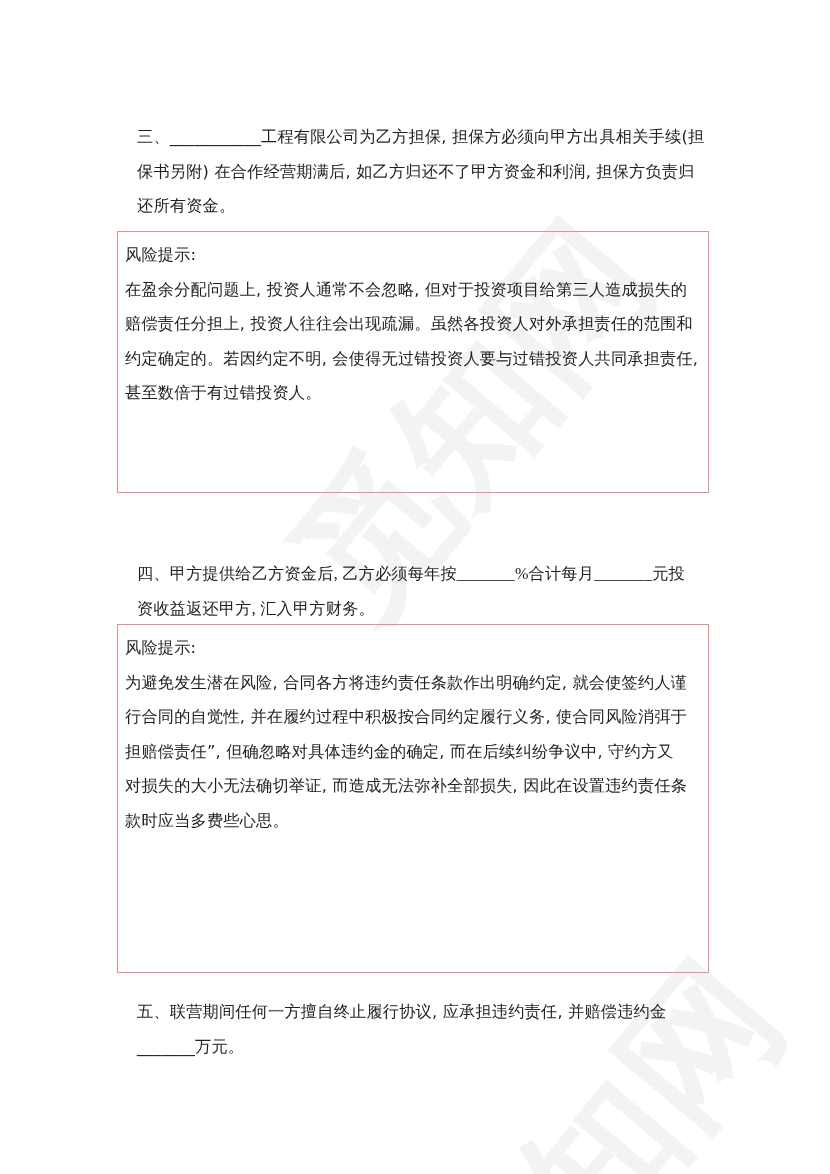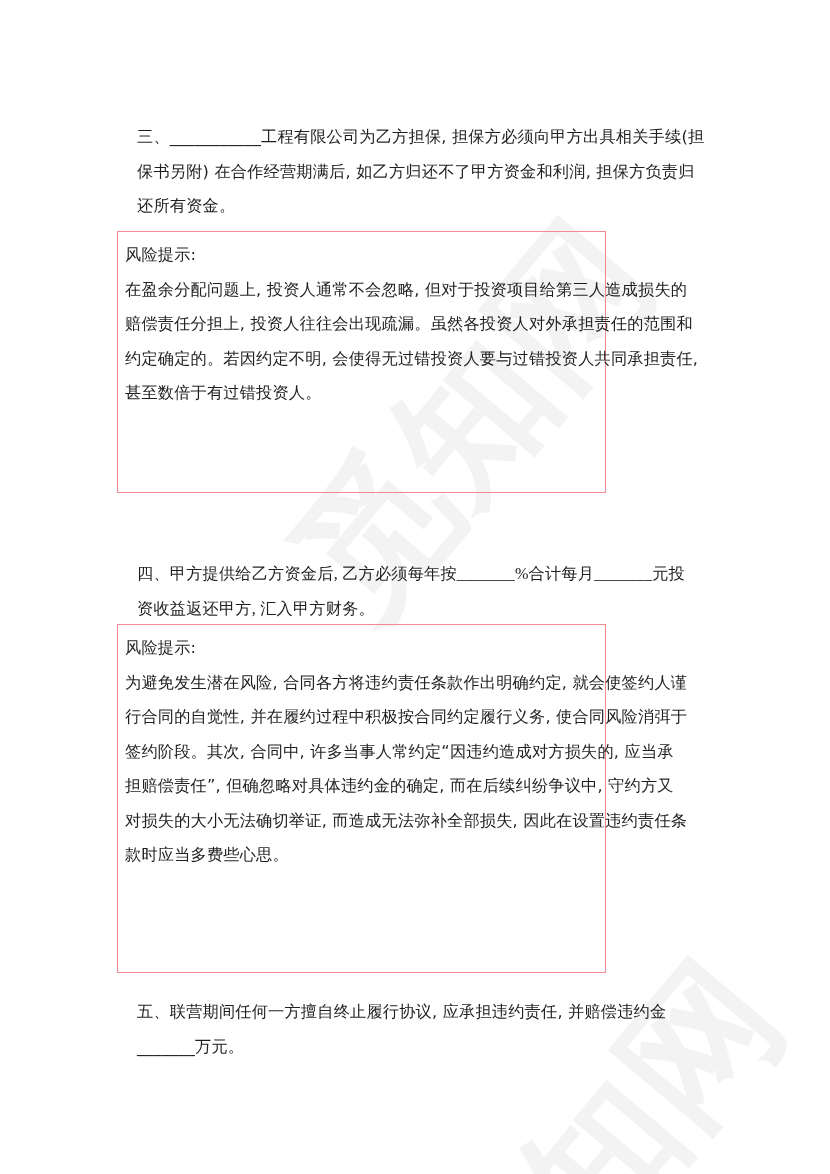--- a/index.html
+++ b/index.html
@@ -9,21 +9,21 @@
     color: #1e1e1e;
   }
   .page { position: absolute; left: 0; top: 0; width: 830px; height: 1174px; }
   .para {
     position: absolute; left: 125px; width: 588px;
     font-size: 16.2px; line-height: 34.5px; letter-spacing: 0.2px;
     text-align: justify; margin: 12px;
   }
   .line { display: block; white-space: nowrap; }
   .risk-box {
-    position: absolute; left: 117px; width: 489px;
+    position: absolute; left: 117px; width: 592px;
     border: 1.5px solid #f08a8f; box-sizing: border-box;
   }
   .risk-box .para { position: static; margin: 0; padding-left: 7px; width: auto; }
   .watermark {
     position: absolute; pointer-events: none;
     font-size: 150px; font-weight: bold; color: #000; opacity: 0.045;
     transform: rotate(-50deg); white-space: nowrap;
     font-family: "DejaVu Sans", sans-serif;
   }
 </style>
@@ -54,21 +54,20 @@
   <div class="para" style="top:545px;font-family:Liberation Serif, serif;">
     <span class="line">四、甲方提供给乙方资金后, 乙方必须每年按_______%合计每月_______元投</span>
     <span class="line">资收益返还甲方, 汇入甲方财务。</span>
   </div>
 
   <div class="risk-box" style="top:624px; height:349px;">
     <div class="para" style="padding-top:6px;">
       <span class="line">风险提示:</span>
       <span class="line">为避免发生潜在风险, 合同各方将违约责任条款作出明确约定, 就会使签约人谨</span>
       <span class="line">行合同的自觉性, 并在履约过程中积极按合同约定履行义务, 使合同风险消弭于</span>
-      <span class="line">签约阶段。其次, 合同中, 许多当事人常约定“因违约造成对方损失的, 应当承</span>
       <span class="line">担赔偿责任”, 但确忽略对具体违约金的确定, 而在后续纠纷争议中, 守约方又</span>
       <span class="line">对损失的大小无法确切举证, 而造成无法弥补全部损失, 因此在设置违约责任条</span>
       <span class="line">款时应当多费些心思。</span>
     </div>
   </div>
 
   <div class="para" style="top:983px;">
     <span class="line">五、联营期间任何一方擅自终止履行协议, 应承担违约责任, 并赔偿违约金</span>
     <span class="line">_______万元。</span>
   </div>

